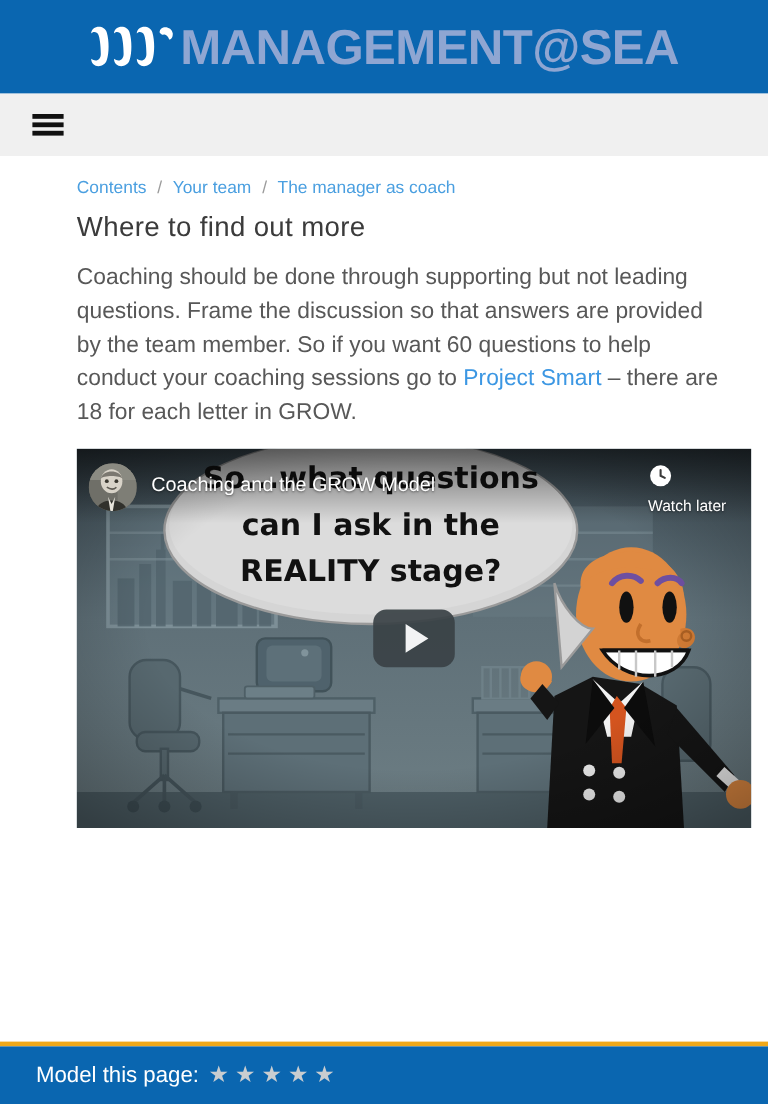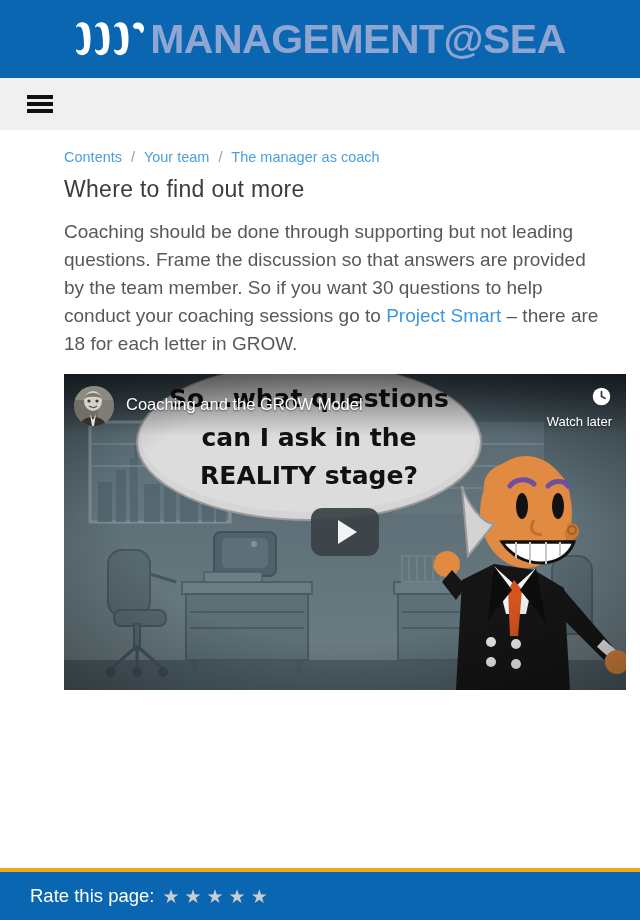--- a/index.html
+++ b/index.html
@@ -147,21 +147,21 @@
   }
   .yt-actions {
     display: flex;
     gap: 24px;
     margin-top: 2px;
     flex: none;
   }
   .yt-action {
     display: flex;
     flex-direction: column;
-    align-items: flex-end;
+    align-items: flex-start;
     width: 72px;
   }
   .yt-action .glyph {
     height: 22px;
     display: flex;
     align-items: center;
     justify-content: center;
   }
   .yt-action .cap {
     color: #ffffff;
@@ -249,21 +249,21 @@
     <a href="#">Contents</a>
     <span class="sep">/</span>
     <a href="#">Your team</a>
     <span class="sep">/</span>
     <a href="#">The manager as coach</a>
   </div>
 
   <h1 class="page-title">Where to find out more</h1>
 
   <p class="body-para">
-    <span>Coaching should be done through supporting but not leading questions. Frame the discussion so that answers are provided by the team member. So if you want 30 questions to help conduct your coaching sessions go to </span><a href="#">Project Smart</a><span> – there are 18 for each letter in GROW.</span>
+    <span>Coaching should be done through supporting but not leading questions. Frame the discussion so that answers are provided by the team member. So if you want 60 questions to help conduct your coaching sessions go to </span><a href="#">Project Smart</a><span> – there are 18 for each letter in GROW.</span>
   </p>
 
 
 
   <div class="video-wrap">
 
     <svg class="video-scene" viewBox="0 0 562 316" preserveAspectRatio="none">
       <defs>
         <linearGradient id="wallg" x1="0" y1="0" x2="0" y2="1">
           <stop offset="0%" stop-color="#3f4e57"></stop>
@@ -454,21 +454,21 @@
 
     <div class="play-btn">
       <div class="play-tri"></div>
     </div>
   </div>
 </div>
 
 <div class="rate-bar-wrap">
   <div class="rate-divider"></div>
   <div class="rate-bar">
-    <span class="rate-label">Rate this page:</span>
+    <span class="rate-label">Model this page:</span>
     <span class="stars">
       <span class="star">★</span>
       <span class="star">★</span>
       <span class="star">★</span>
       <span class="star">★</span>
       <span class="star">★</span>
     </span>
   </div>
 </div>
 

